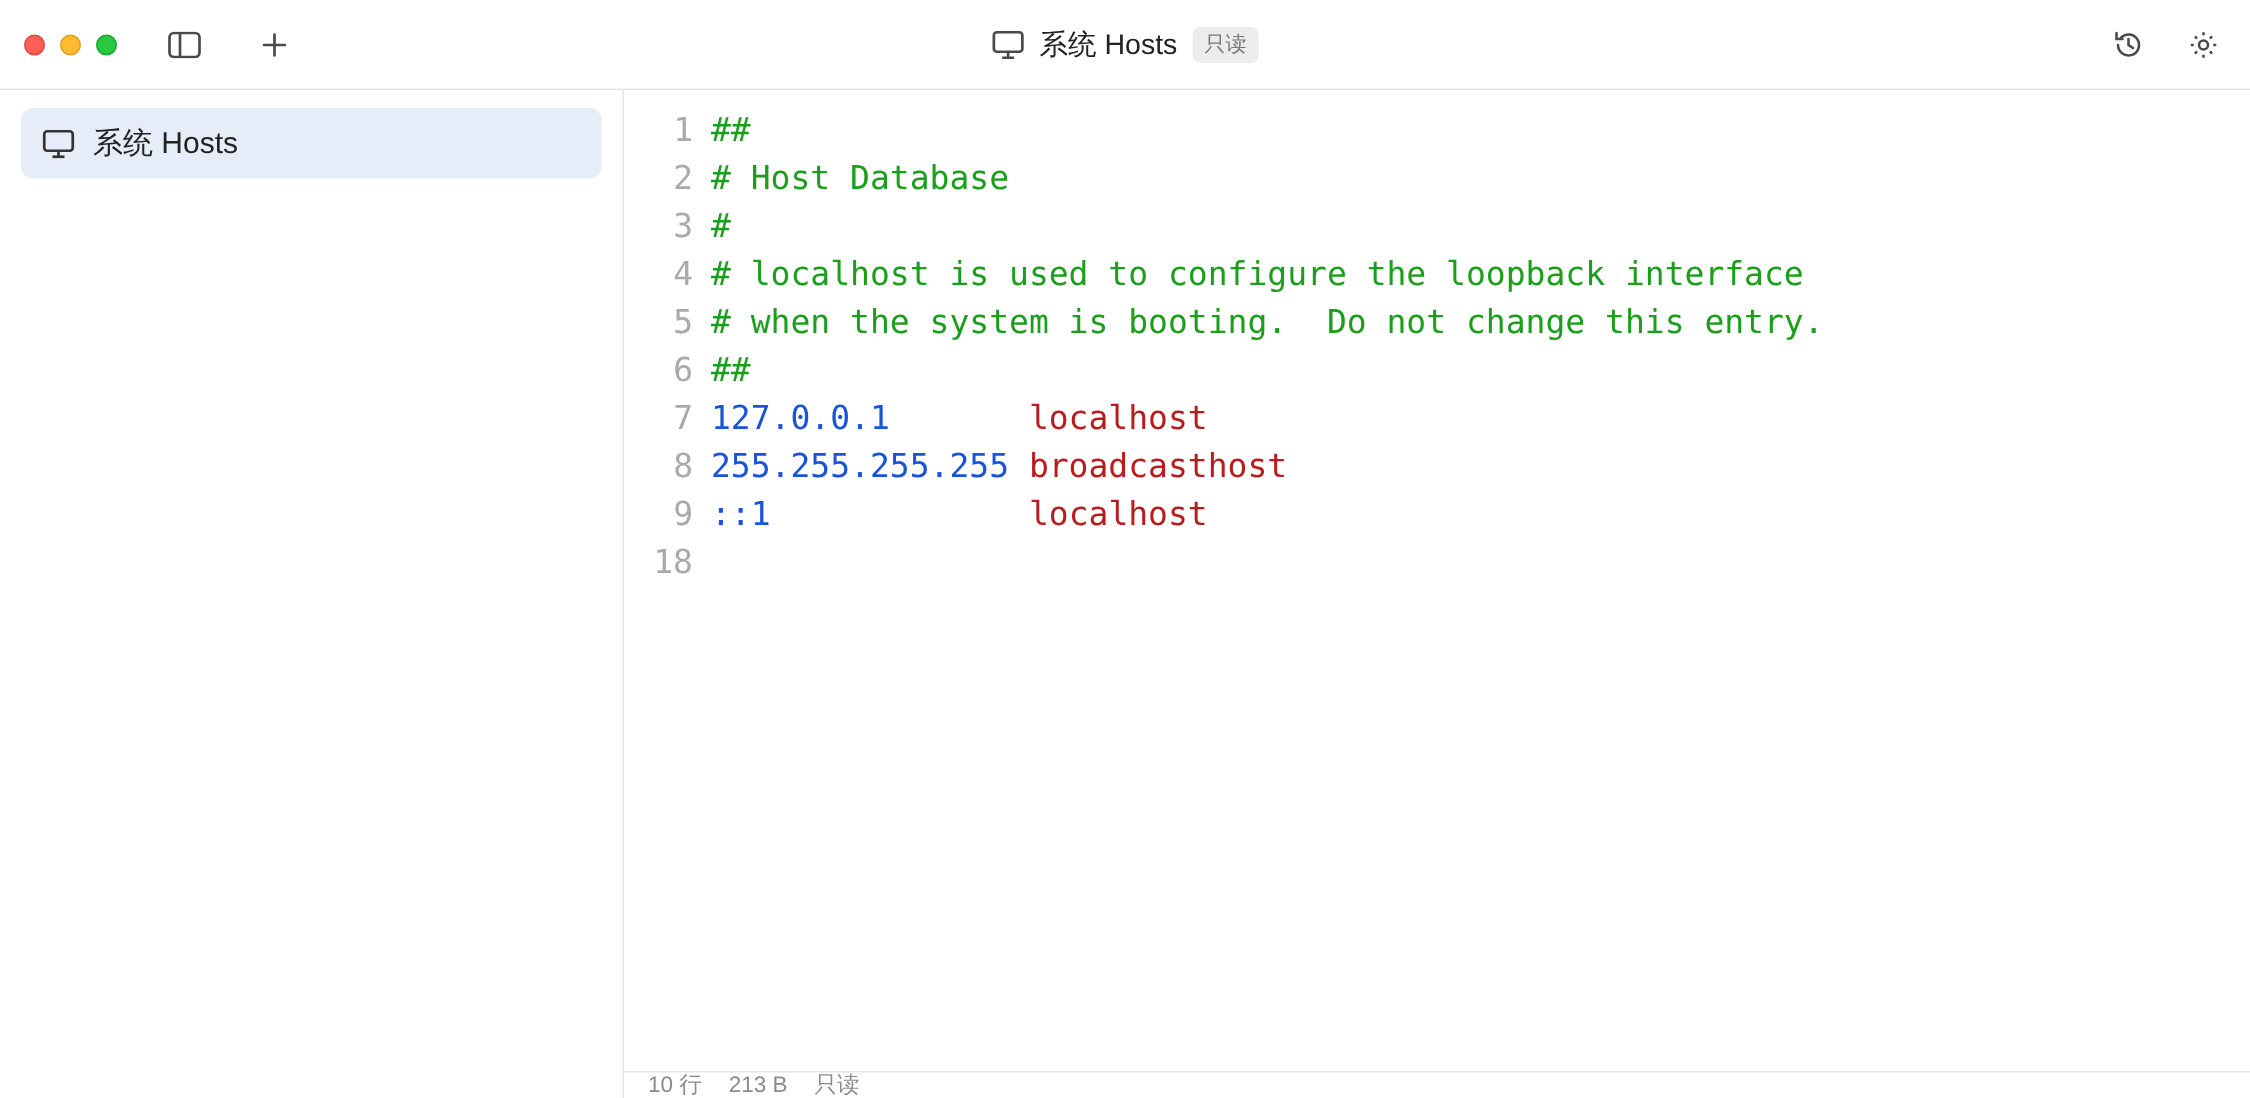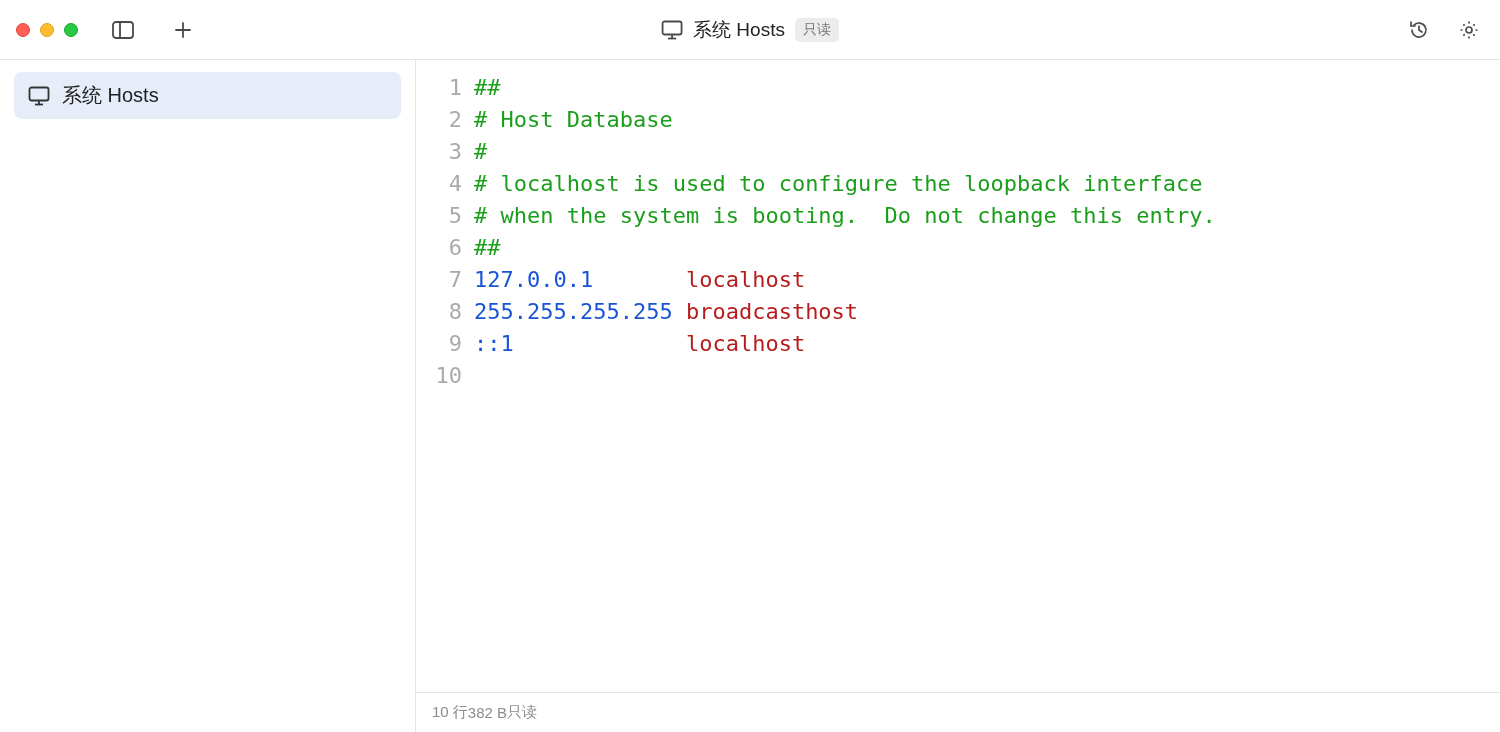--- a/index.html
+++ b/index.html
@@ -86,24 +86,25 @@
       color: #aaa;
       user-select: none;
     }
     .gutter .ln { padding-right: 12px; height: 32px; }
     .code { flex: 1; white-space: pre; color: #222; }
     .code .row { height: 32px; }
     .tok-comment { color: #1b9e1b; }
     .tok-ip { color: #1a54d6; }
     .tok-host { color: #b91c1c; }
     .statusbar {
-      height: 40px;
+      height: 18px;
       border-top: 1px solid #e5e5e5;
       display: flex;
       align-items: center;
+      gap: 18px;
       padding: 0 16px;
       font-size: 15px;
       color: #8c8c8c;
     }
     svg { display: block; }
   </style>
 </head>
 <body>
 
 <div class="titlebar">
@@ -182,23 +183,23 @@
       <div class="gutter" id="gutter">
           <div class="ln">1</div>
           <div class="ln">2</div>
           <div class="ln">3</div>
           <div class="ln">4</div>
           <div class="ln">5</div>
           <div class="ln">6</div>
           <div class="ln">7</div>
           <div class="ln">8</div>
           <div class="ln">9</div>
-          <div class="ln">10</div>
+          <div class="ln">18</div>
         </div>
       <div class="code" id="code"><div class="row"><span class="tok-comment">##</span></div><div class="row"><span class="tok-comment"># Host Database</span></div><div class="row"><span class="tok-comment">#</span></div><div class="row"><span class="tok-comment"># localhost is used to configure the loopback interface</span></div><div class="row"><span class="tok-comment"># when the system is booting.  Do not change this entry.</span></div><div class="row"><span class="tok-comment">##</span></div><div class="row"><span class="tok-ip">127.0.0.1</span><span class="tok-host">	localhost</span></div><div class="row"><span class="tok-ip">255.255.255.255</span><span class="tok-host">	broadcasthost</span></div><div class="row"><span class="tok-ip">::1</span><span class="tok-host">             localhost</span></div><div class="row"></div></div>
     </div>
     <div class="statusbar">
       <span>10 行</span>
-      <span>382 B</span>
+      <span>213 B</span>
       <span>只读</span>
     </div>
   </div>
 </div>
 
 </body></html>

